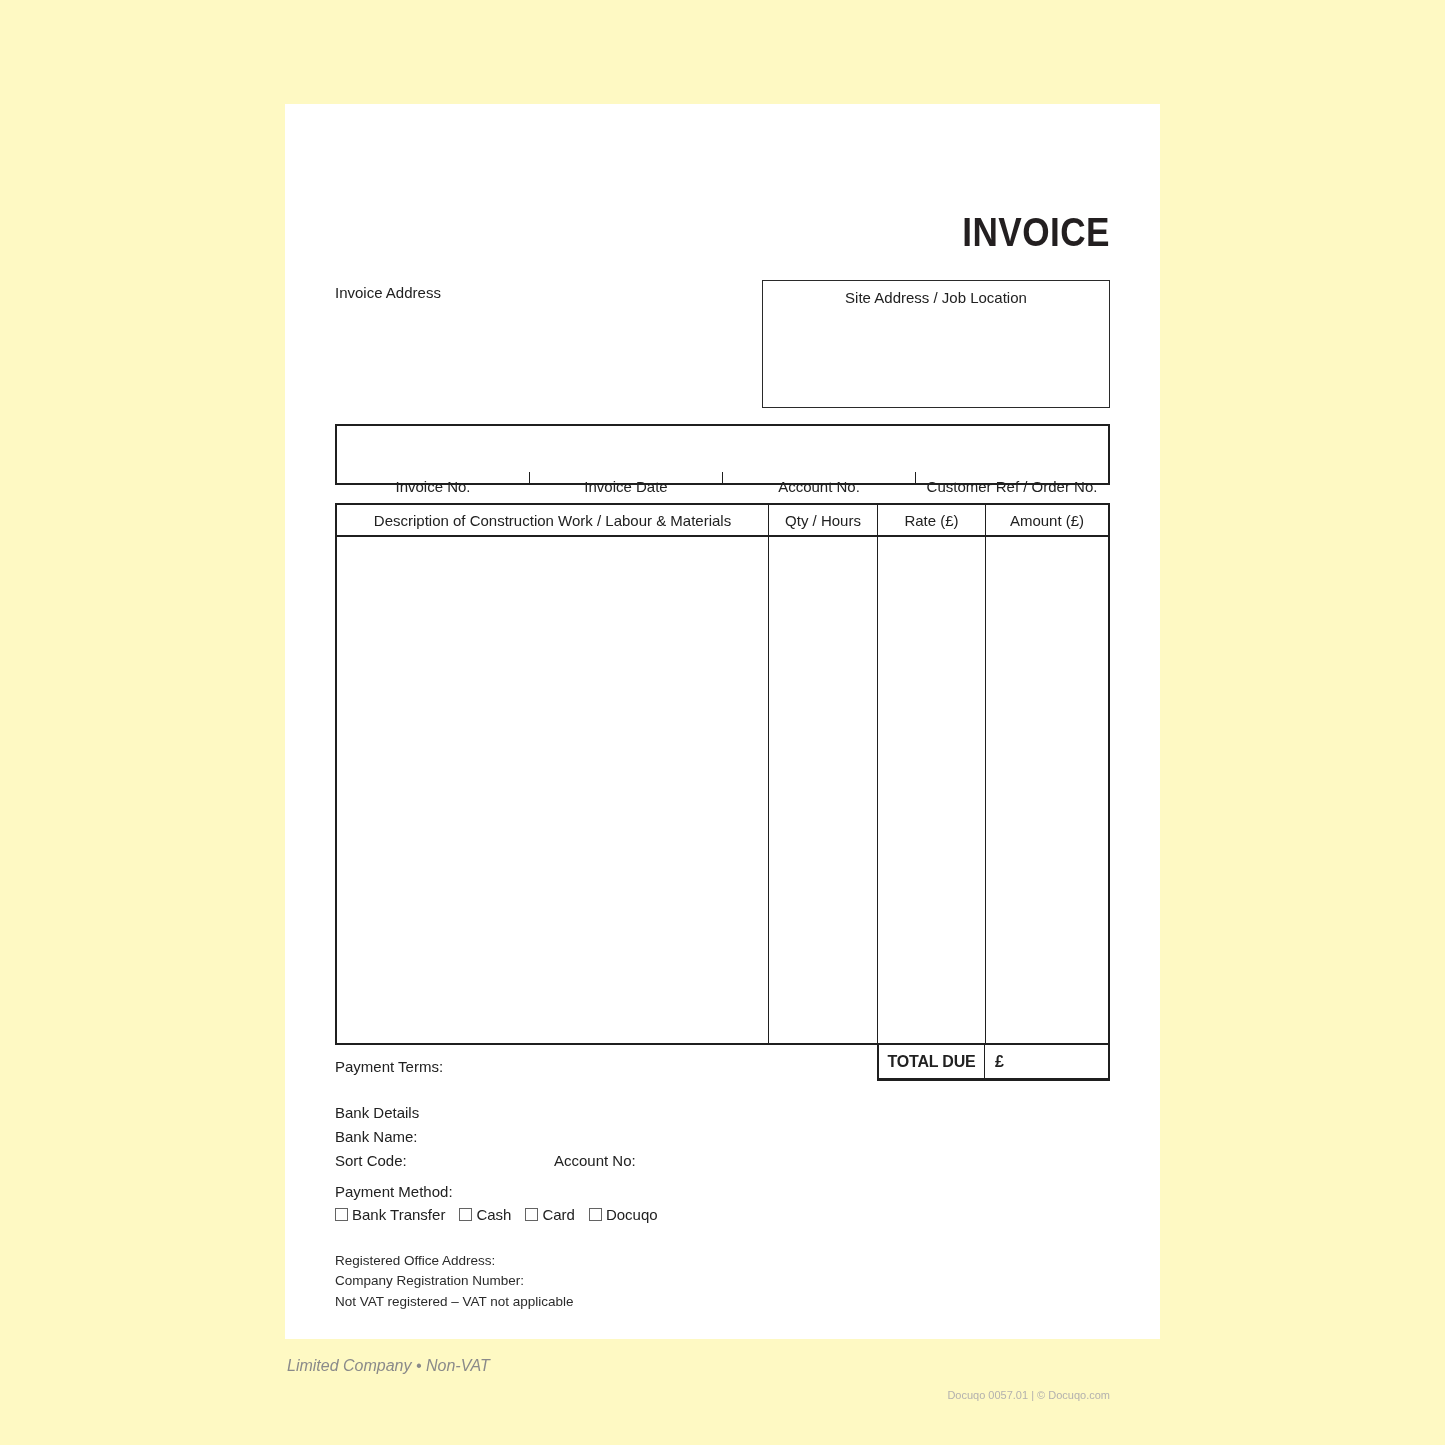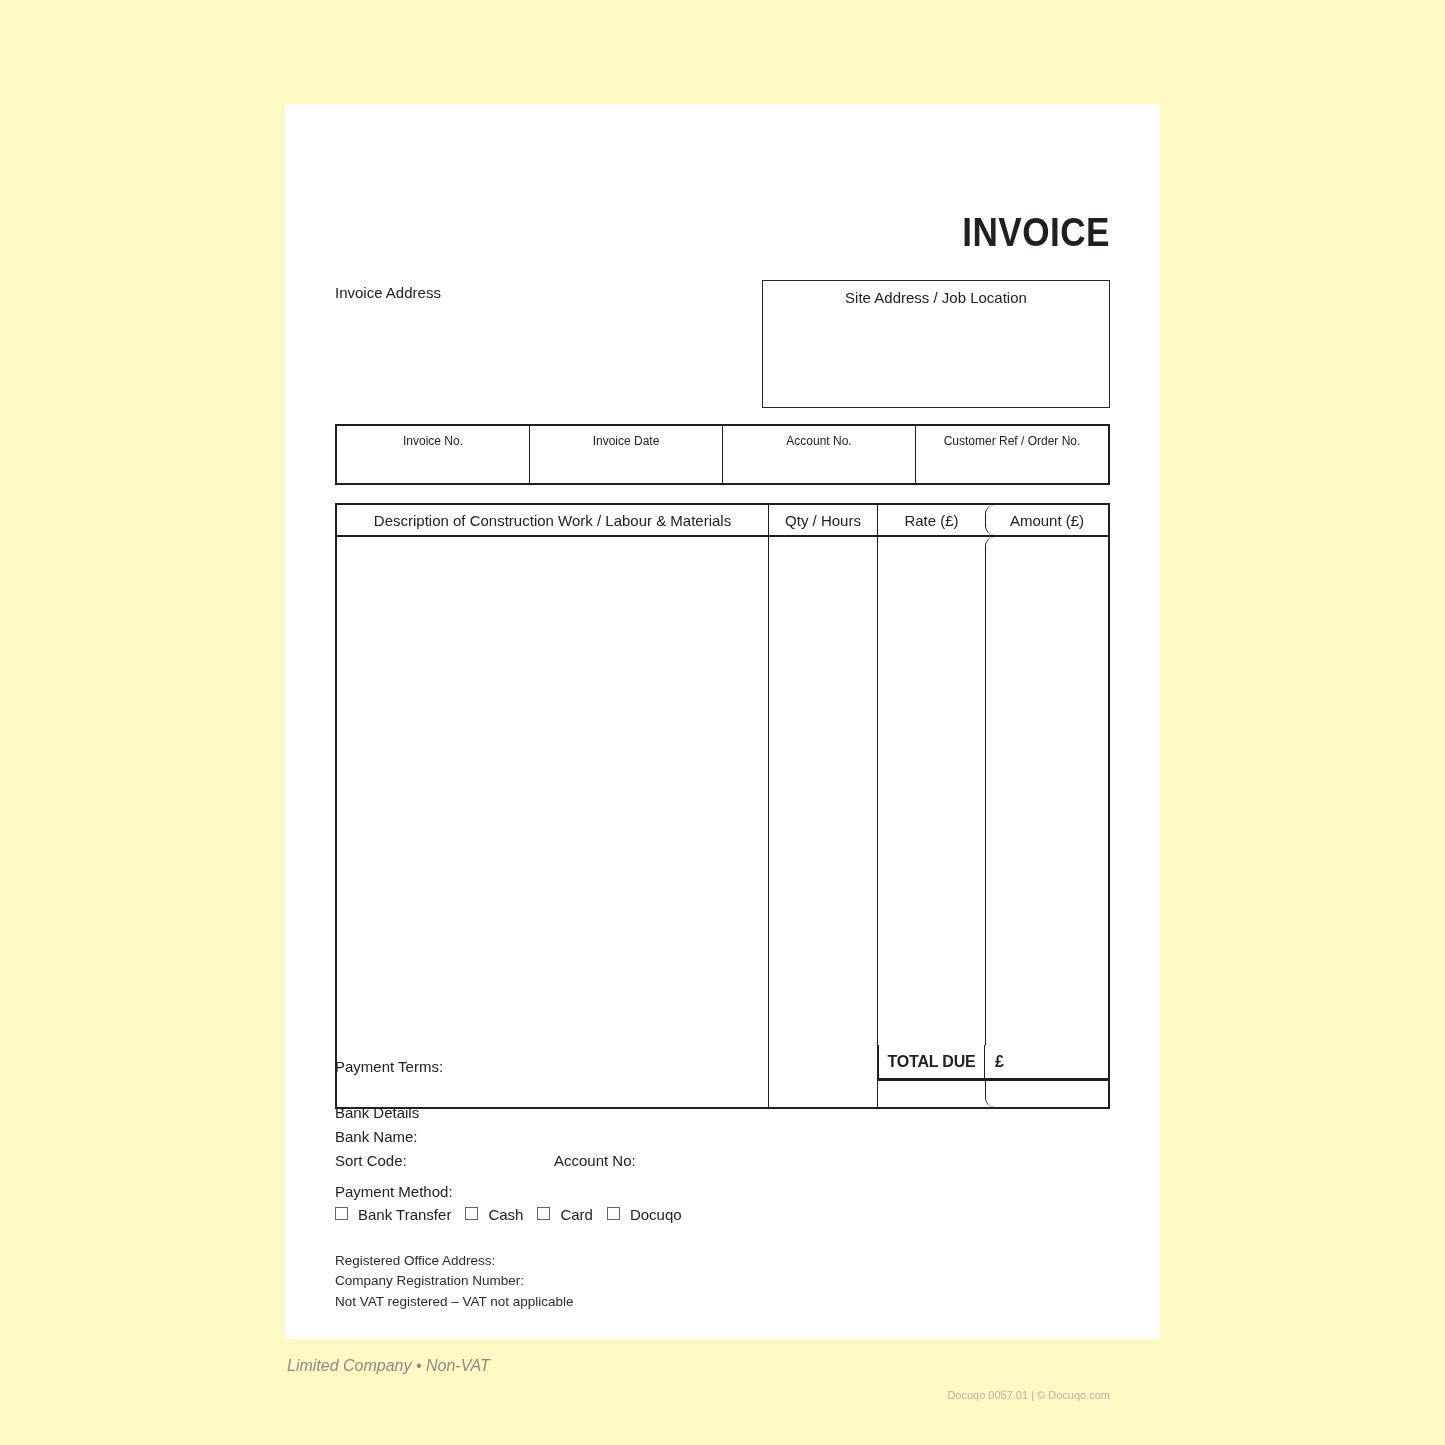--- a/index.html
+++ b/index.html
@@ -17,50 +17,50 @@
   .lbl { font-size:15px; color:#212121; line-height:18px; }
 
   .invoice-address { position:absolute; left:50px; top:180px; }
 
   .site-box { position:absolute; left:477px; top:176px; width:348px; height:128px;
               border:1.5px solid #2a2a2a; padding:8px 9px; font-size:15px; line-height:18px;text-align:center; }
 
   .info-table { position:absolute; left:50px; top:320px; width:775px; height:61px;
                 border:2px solid #1f1f1f; display:flex; }
   .info-cell { flex:1; border-left:1px solid #1f1f1f; text-align:center; padding-top:6px;
-               font-size:12px; line-height:18px; }
+               font-size:15px; line-height:18px;margin-top:46px; }
   .info-cell:first-child { border-left:none; }
 
-  .items-table { position:absolute; left:50px; top:399px; width:775px; height:606px;
+  .items-table { position:absolute; left:50px; top:399px; width:775px; height:542px;
                  border:2px solid #1f1f1f; display:flex; flex-direction:column; }
   .items-header { display:flex; height:32px; border-bottom:2px solid #1f1f1f; }
   .items-body { flex:1; display:flex; }
   .col-desc { width:431px; }
   .col-qty  { width:109px; border-left:1px solid #1f1f1f; }
   .col-rate { width:108px; border-left:1px solid #1f1f1f; }
-  .col-amount { flex:1; border-left:1px solid #1f1f1f;border-radius:9px; }
+  .col-amount { flex:1; border-left:1px solid #1f1f1f; }
   .items-header > div { display:flex; align-items:center; justify-content:center;
                         font-size:15px; text-align:center; }
 
   .total-row { position:absolute; left:592px; top:941px; width:233px; height:36px;
                border:2px solid #1f1f1f; border-top:none; border-bottom-width:3px; display:flex;
                background:#fff; }
   .total-label-cell { width:106px; border-right:1px solid #1f1f1f; display:flex;
                       align-items:center; justify-content:center; font-weight:700; font-size:16px;
                       letter-spacing:-.2px; }
   .total-amount-cell { flex:1; display:flex; align-items:center; padding-left:10px;
                        font-weight:700; font-size:16px; }
 
   .line { position:absolute; left:50px; font-size:15px; line-height:18px; color:#212121;
           white-space:nowrap; }
   .account-no { position:absolute; left:219px; top:0; }
 
   .pm-row { position:absolute; left:50px; top:1103px; display:flex; align-items:flex-end;
             gap:14px; height:16px; }
-  .pm { display:flex; align-items:flex-start; gap:10px; }
+  .pm { display:flex; align-items:center; gap:4px; }
   .checkbox { width:13px; height:13px; border:1.5px solid #636363; background:#fff;
               margin-bottom:1px; }
   .pm-label { font-size:15px; line-height:16px; }
 
   .small { position:absolute; left:50px; font-size:13.5px; line-height:17px; color:#2b2b2b; }
 
   .doc-footer { position:absolute; right:50px; top:1256px; font-size:11px; line-height:14px;
                 color:#b3b1ae;margin-top:28px; }
 
   .caption { position:absolute; left:287px; top:1353px; font-size:16px; line-height:26px;

